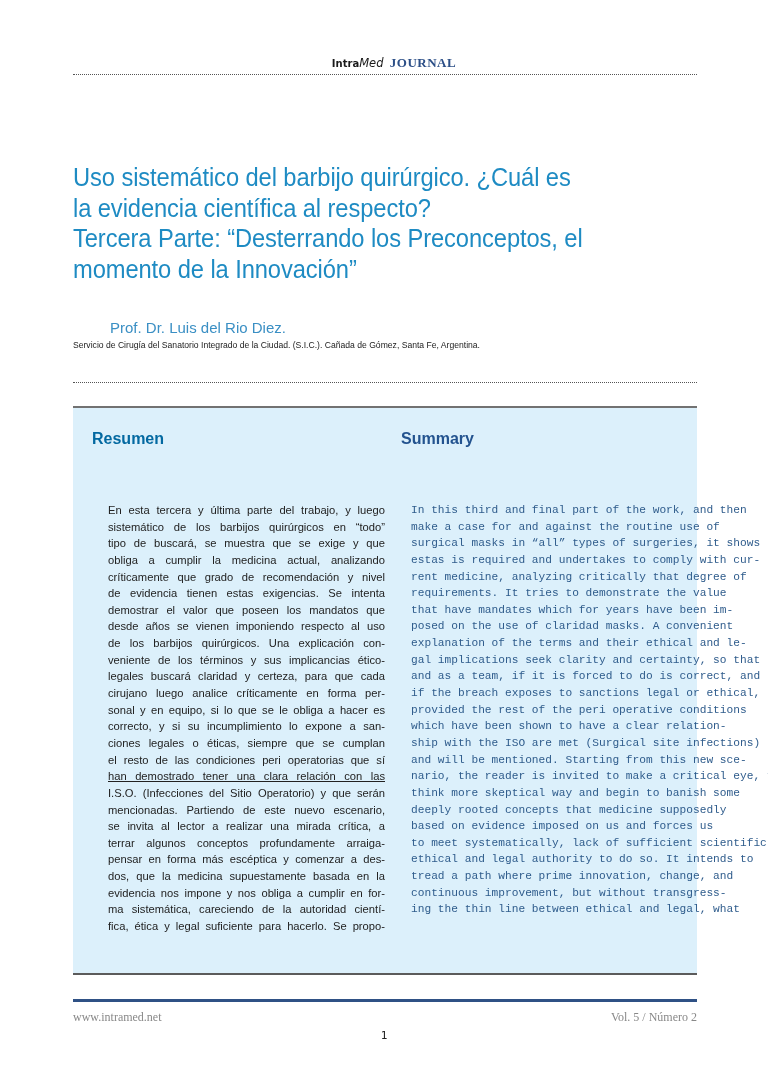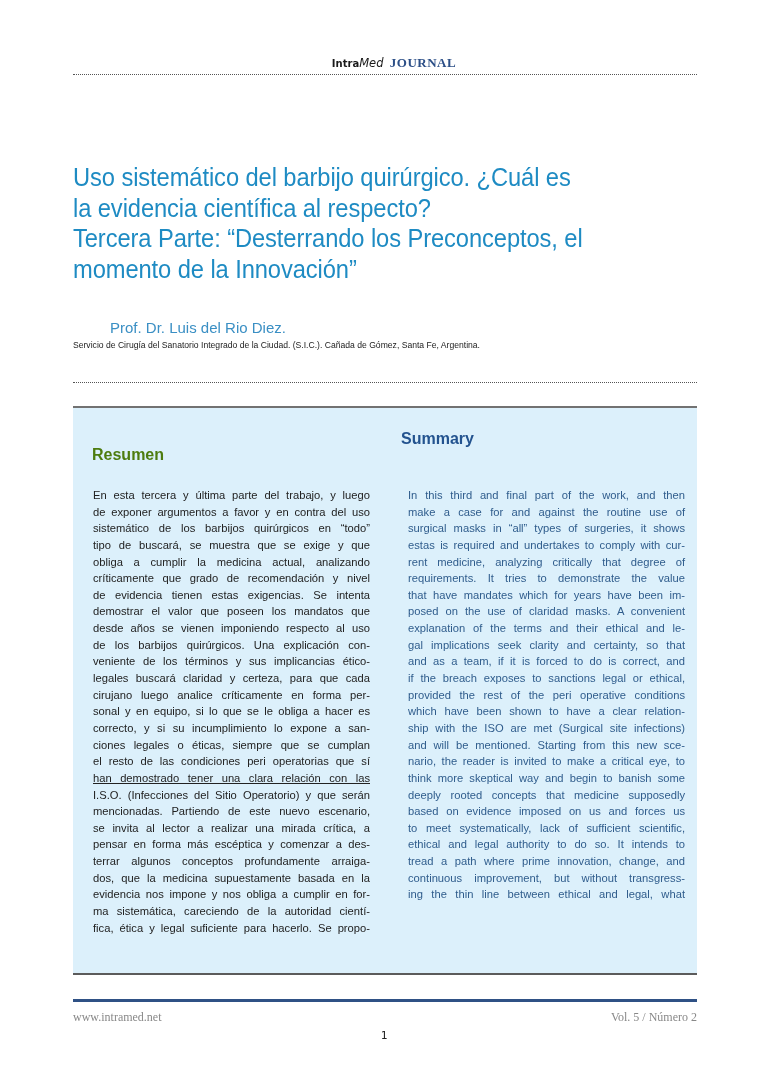--- a/index.html
+++ b/index.html
@@ -13,26 +13,26 @@
     .dotted-rule { position: absolute; left: 73px; width: 624px; height: 0; border-top: 1px dotted #555; }
 
     .title { position: absolute; left: 73px; top: 162px; width: 640px; margin: 0; font-family: "Liberation Sans", sans-serif; font-weight: normal; color: #1e8bc3; font-size: 25.5px; line-height: 30.5px; transform: scaleX(0.93); transform-origin: left top; letter-spacing: -0.1px; }
 
     .author { position: absolute; left: 73px; top: 319px; font-size: 15px; color: #3a8fc4; margin-left: 37px; }
     .affiliation { position: absolute; left: 73px; top: 340px; font-size: 8.6px; color: #222; }
 
     .abstract-box { position: absolute; left: 73px; top: 406px; width: 624px; height: 569px; background: #dcf0fb; border-top: 2px solid #727272; border-bottom: 2px solid #5b5b5b; box-sizing: border-box; }
 
     .col-heading { position: absolute; top: 430px; font-size: 16px; font-weight: bold; margin: 0; }
-    .col-heading.es { left: 92px; color: #4d7c0f; margin-top: 16px; }
+    .col-heading.es { left: 92px; color: #0369a1; }
     .col-heading.en { left: 401px; color: #23538f; }
 
-    .col-text { position: absolute; top: 486px; width: 277px; font-size: 11.2px; line-height: 16.65px; text-align: justify; margin: 1px; hyphens: manual; }
+    .col-text { position: absolute; top: 486px; width: 277px; font-size: 11.2px; line-height: 16.65px; text-align: justify; margin: 16px; hyphens: manual; }
     .col-text.es { left: 92px; color: #222; }
-    .col-text.en { left: 407px; color: #2f5c8c; }
+    .col-text.en { left: 395px; color: #2f5c8c; font-family: Liberation Mono, monospace; }
 
     .footer-rule { position: absolute; left: 73px; top: 999px; width: 624px; height: 3px; background: #2f5185; }
     .footer-left { position: absolute; left: 73px; top: 1010px; font-family: "Liberation Serif", serif; font-size: 12px; color: #888; }
     .footer-right { position: absolute; right: 71px; top: 1010px; font-family: "Liberation Serif", serif; font-size: 12px; color: #888; }
     .page-number { position: absolute; left: 0; width: 768px; top: 1029px; text-align: center; font-family: "DejaVu Sans Mono", monospace; font-size: 11px; color: #222; }
   </style>
 </head>
 <body>
 
 <div class="journal-header">
@@ -53,42 +53,41 @@
 
 <div class="dotted-rule" style="top:382px;"></div>
 
 <div class="abstract-box"></div>
 
 <h2 class="col-heading es">Resumen</h2>
 <h2 class="col-heading en">Summary</h2>
 
 <div class="col-text es" id="resumen">
     <div style="text-align: justify; text-align-last: justify; white-space: nowrap; height: 16.65px;"><span>En esta tercera y última parte del trabajo, y luego</span></div>
-    <div style="text-align: justify; text-align-last: justify; white-space: nowrap; height: 16.65px;"><span>de exponer argumentos a favor y en contra del uso</span></div>
     <div style="text-align: justify; text-align-last: justify; white-space: nowrap; height: 16.65px;"><span>sistemático de los barbijos quirúrgicos en “todo”</span></div>
     <div style="text-align: justify; text-align-last: justify; white-space: nowrap; height: 16.65px;"><span>tipo de buscará, se muestra que se exige y que</span></div>
     <div style="text-align: justify; text-align-last: justify; white-space: nowrap; height: 16.65px;"><span>obliga a cumplir la medicina actual, analizando</span></div>
     <div style="text-align: justify; text-align-last: justify; white-space: nowrap; height: 16.65px;"><span>críticamente que grado de recomendación y nivel</span></div>
     <div style="text-align: justify; text-align-last: justify; white-space: nowrap; height: 16.65px;"><span>de evidencia tienen estas exigencias. Se intenta</span></div>
     <div style="text-align: justify; text-align-last: justify; white-space: nowrap; height: 16.65px;"><span>demostrar el valor que poseen los mandatos que</span></div>
     <div style="text-align: justify; text-align-last: justify; white-space: nowrap; height: 16.65px;"><span>desde años se vienen imponiendo respecto al uso</span></div>
     <div style="text-align: justify; text-align-last: justify; white-space: nowrap; height: 16.65px;"><span>de los barbijos quirúrgicos. Una explicación con-</span></div>
     <div style="text-align: justify; text-align-last: justify; white-space: nowrap; height: 16.65px;"><span>veniente de los términos y sus implicancias ético-</span></div>
     <div style="text-align: justify; text-align-last: justify; white-space: nowrap; height: 16.65px;"><span>legales buscará claridad y certeza, para que cada</span></div>
     <div style="text-align: justify; text-align-last: justify; white-space: nowrap; height: 16.65px;"><span>cirujano luego analice críticamente en forma per-</span></div>
     <div style="text-align: justify; text-align-last: justify; white-space: nowrap; height: 16.65px;"><span>sonal y en equipo, si lo que se le obliga a hacer es</span></div>
     <div style="text-align: justify; text-align-last: justify; white-space: nowrap; height: 16.65px;"><span>correcto, y si su incumplimiento lo expone a san-</span></div>
     <div style="text-align: justify; text-align-last: justify; white-space: nowrap; height: 16.65px;"><span>ciones legales o éticas, siempre que se cumplan</span></div>
     <div style="text-align: justify; text-align-last: justify; white-space: nowrap; height: 16.65px;"><span>el resto de las condiciones peri operatorias que sí</span></div>
     <div style="text-align: justify; text-align-last: justify; white-space: nowrap; height: 16.65px; text-decoration: underline;"><span>han demostrado tener una clara relación con las</span></div>
     <div style="text-align: justify; text-align-last: justify; white-space: nowrap; height: 16.65px;"><span>I.S.O. (Infecciones del Sitio Operatorio) y que serán</span></div>
     <div style="text-align: justify; text-align-last: justify; white-space: nowrap; height: 16.65px;"><span>mencionadas. Partiendo de este nuevo escenario,</span></div>
     <div style="text-align: justify; text-align-last: justify; white-space: nowrap; height: 16.65px;"><span>se invita al lector a realizar una mirada crítica, a</span></div>
+    <div style="text-align: justify; text-align-last: justify; white-space: nowrap; height: 16.65px;"><span>terrar algunos conceptos profundamente arraiga-</span></div>
     <div style="text-align: justify; text-align-last: justify; white-space: nowrap; height: 16.65px;"><span>pensar en forma más escéptica y comenzar a des-</span></div>
-    <div style="text-align: justify; text-align-last: justify; white-space: nowrap; height: 16.65px;"><span>terrar algunos conceptos profundamente arraiga-</span></div>
     <div style="text-align: justify; text-align-last: justify; white-space: nowrap; height: 16.65px;"><span>dos, que la medicina supuestamente basada en la</span></div>
     <div style="text-align: justify; text-align-last: justify; white-space: nowrap; height: 16.65px;"><span>evidencia nos impone y nos obliga a cumplir en for-</span></div>
     <div style="text-align: justify; text-align-last: justify; white-space: nowrap; height: 16.65px;"><span>ma sistemática, careciendo de la autoridad cientí-</span></div>
     <div style="text-align: justify; text-align-last: justify; white-space: nowrap; height: 16.65px;"><span>fica, ética y legal suficiente para hacerlo. Se propo-</span></div>
   </div>
 <div class="col-text en" id="summary">
     <div style="text-align: justify; text-align-last: justify; white-space: nowrap; height: 16.65px;"><span>In this third and final part of the work, and then</span></div>
     <div style="text-align: justify; text-align-last: justify; white-space: nowrap; height: 16.65px;"><span>make a case for and against the routine use of</span></div>
     <div style="text-align: justify; text-align-last: justify; white-space: nowrap; height: 16.65px;"><span>surgical masks in “all” types of surgeries, it shows</span></div>
     <div style="text-align: justify; text-align-last: justify; white-space: nowrap; height: 16.65px;"><span>estas is required and undertakes to comply with cur-</span></div>

